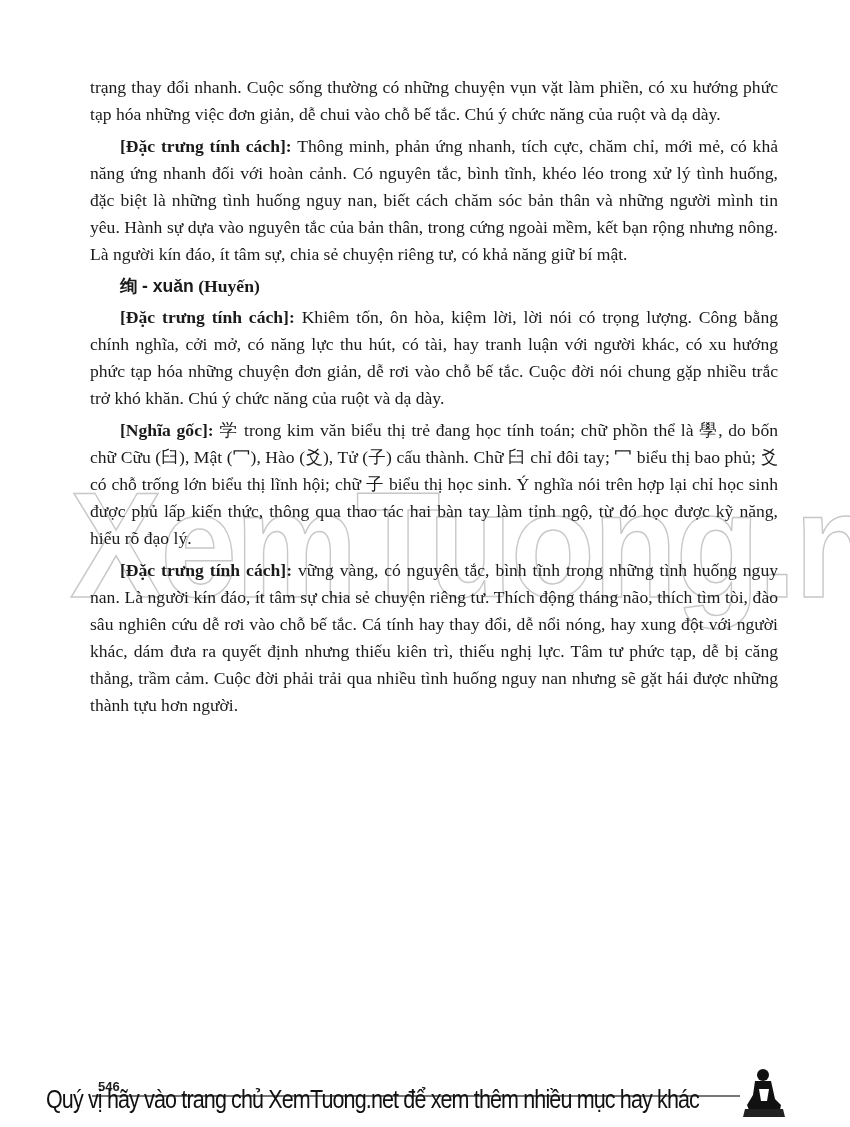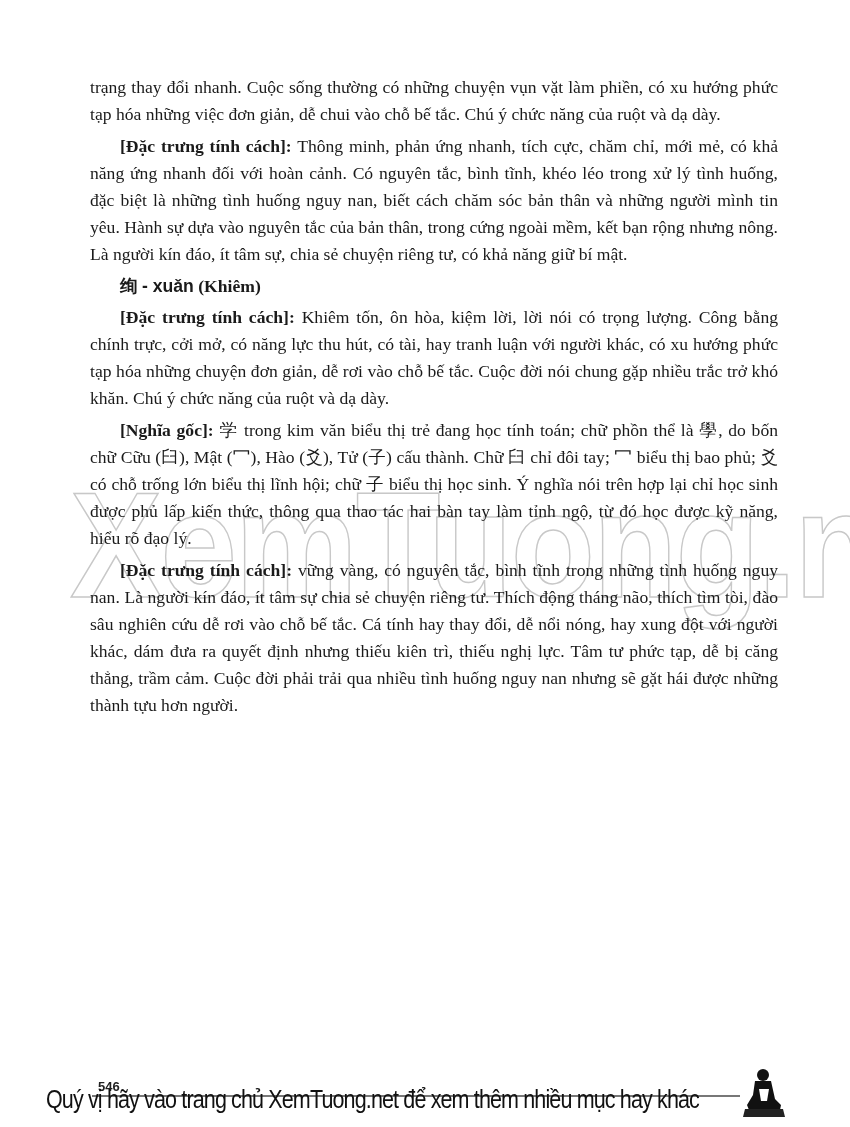--- a/index.html
+++ b/index.html
@@ -41,25 +41,25 @@
   <p class="para">trạng thay đổi nhanh. Cuộc sống thường có những chuyện vụn vặt làm phiền, có xu hướng phức tạp hóa những việc đơn giản, dễ chui vào chỗ bế tắc. Chú ý chức năng của ruột và dạ dày.</p>
 
   <p class="indent para">
     <span class="lbl">[Đặc trưng tính cách]:</span>
     <span>Thông minh, phản ứng nhanh, tích cực, chăm chỉ, mới mẻ, có khả năng ứng nhanh đối với hoàn cảnh. Có nguyên tắc, bình tĩnh, khéo léo trong xử lý tình huống, đặc biệt là những tình huống nguy nan, biết cách chăm sóc bản thân và những người mình tin yêu. Hành sự dựa vào nguyên tắc của bản thân, trong cứng ngoài mềm, kết bạn rộng nhưng nông. Là người kín đáo, ít tâm sự, chia sẻ chuyện riêng tư, có khả năng giữ bí mật.</span>
   </p>
 
   <p class="entry-head">
     <span>绚</span>
     <span class="pinyin"> - <span>xuǎn</span></span>
-    <span>(Khiêm)</span>
+    <span>(Huyến)</span>
   </p>
   <p class="indent para">
     <span class="lbl">[Đặc trưng tính cách]:</span>
-    <span>Khiêm tốn, ôn hòa, kiệm lời, lời nói có trọng lượng. Công bằng chính trực, cởi mở, có năng lực thu hút, có tài, hay tranh luận với người khác, có xu hướng phức tạp hóa những chuyện đơn giản, dễ rơi vào chỗ bế tắc. Cuộc đời nói chung gặp nhiều trắc trở khó khăn. Chú ý chức năng của ruột và dạ dày.</span>
+    <span>Khiêm tốn, ôn hòa, kiệm lời, lời nói có trọng lượng. Công bằng chính nghĩa, cởi mở, có năng lực thu hút, có tài, hay tranh luận với người khác, có xu hướng phức tạp hóa những chuyện đơn giản, dễ rơi vào chỗ bế tắc. Cuộc đời nói chung gặp nhiều trắc trở khó khăn. Chú ý chức năng của ruột và dạ dày.</span>
   </p>
 
   <p class="indent para">
     <span class="lbl">[Nghĩa gốc]:</span>
     <span>学 trong kim văn biểu thị trẻ đang học tính toán; chữ phồn thể là 學, do bốn chữ Cữu (臼), Mật (冖), Hào (爻), Tử (子) cấu thành. Chữ 臼 chỉ đôi tay; 冖 biểu thị bao phủ; 爻 có chỗ trống lớn biểu thị lĩnh hội; chữ 子 biểu thị học sinh. Ý nghĩa nói trên hợp lại chỉ học sinh được phủ lấp kiến thức, thông qua thao tác hai bàn tay làm tỉnh ngộ, từ đó học được kỹ năng, hiểu rõ đạo lý.</span>
   </p>
   <p class="indent para">
     <span class="lbl">[Đặc trưng tính cách]:</span>
     <span>vững vàng, có nguyên tắc, bình tĩnh trong những tình huống nguy nan. Là người kín đáo, ít tâm sự chia sẻ chuyện riêng tư. Thích động tháng não, thích tìm tòi, đào sâu nghiên cứu dễ rơi vào chỗ bế tắc. Cá tính hay thay đổi, dễ nổi nóng, hay xung đột với người khác, dám đưa ra quyết định nhưng thiếu kiên trì, thiếu nghị lực. Tâm tư phức tạp, dễ bị căng thẳng, trầm cảm. Cuộc đời phải trải qua nhiều tình huống nguy nan nhưng sẽ gặt hái được những thành tựu hơn người.</span>
   </p>

